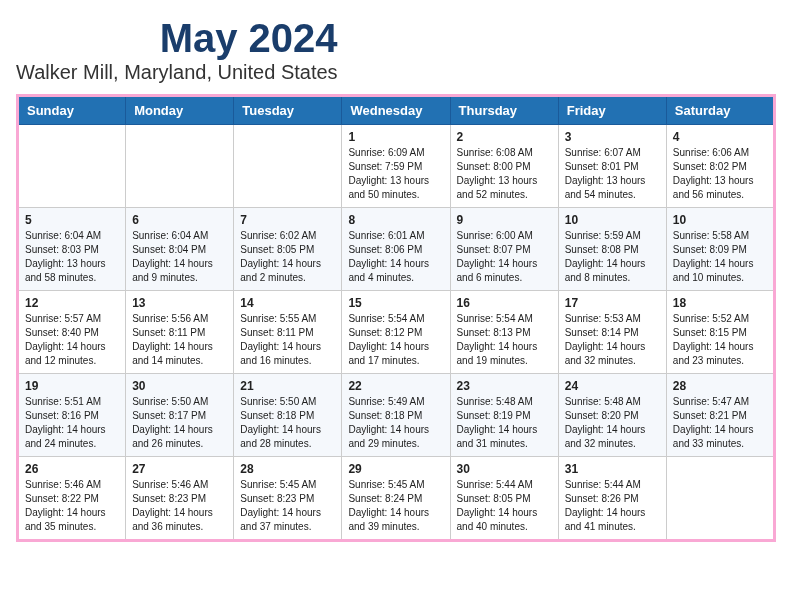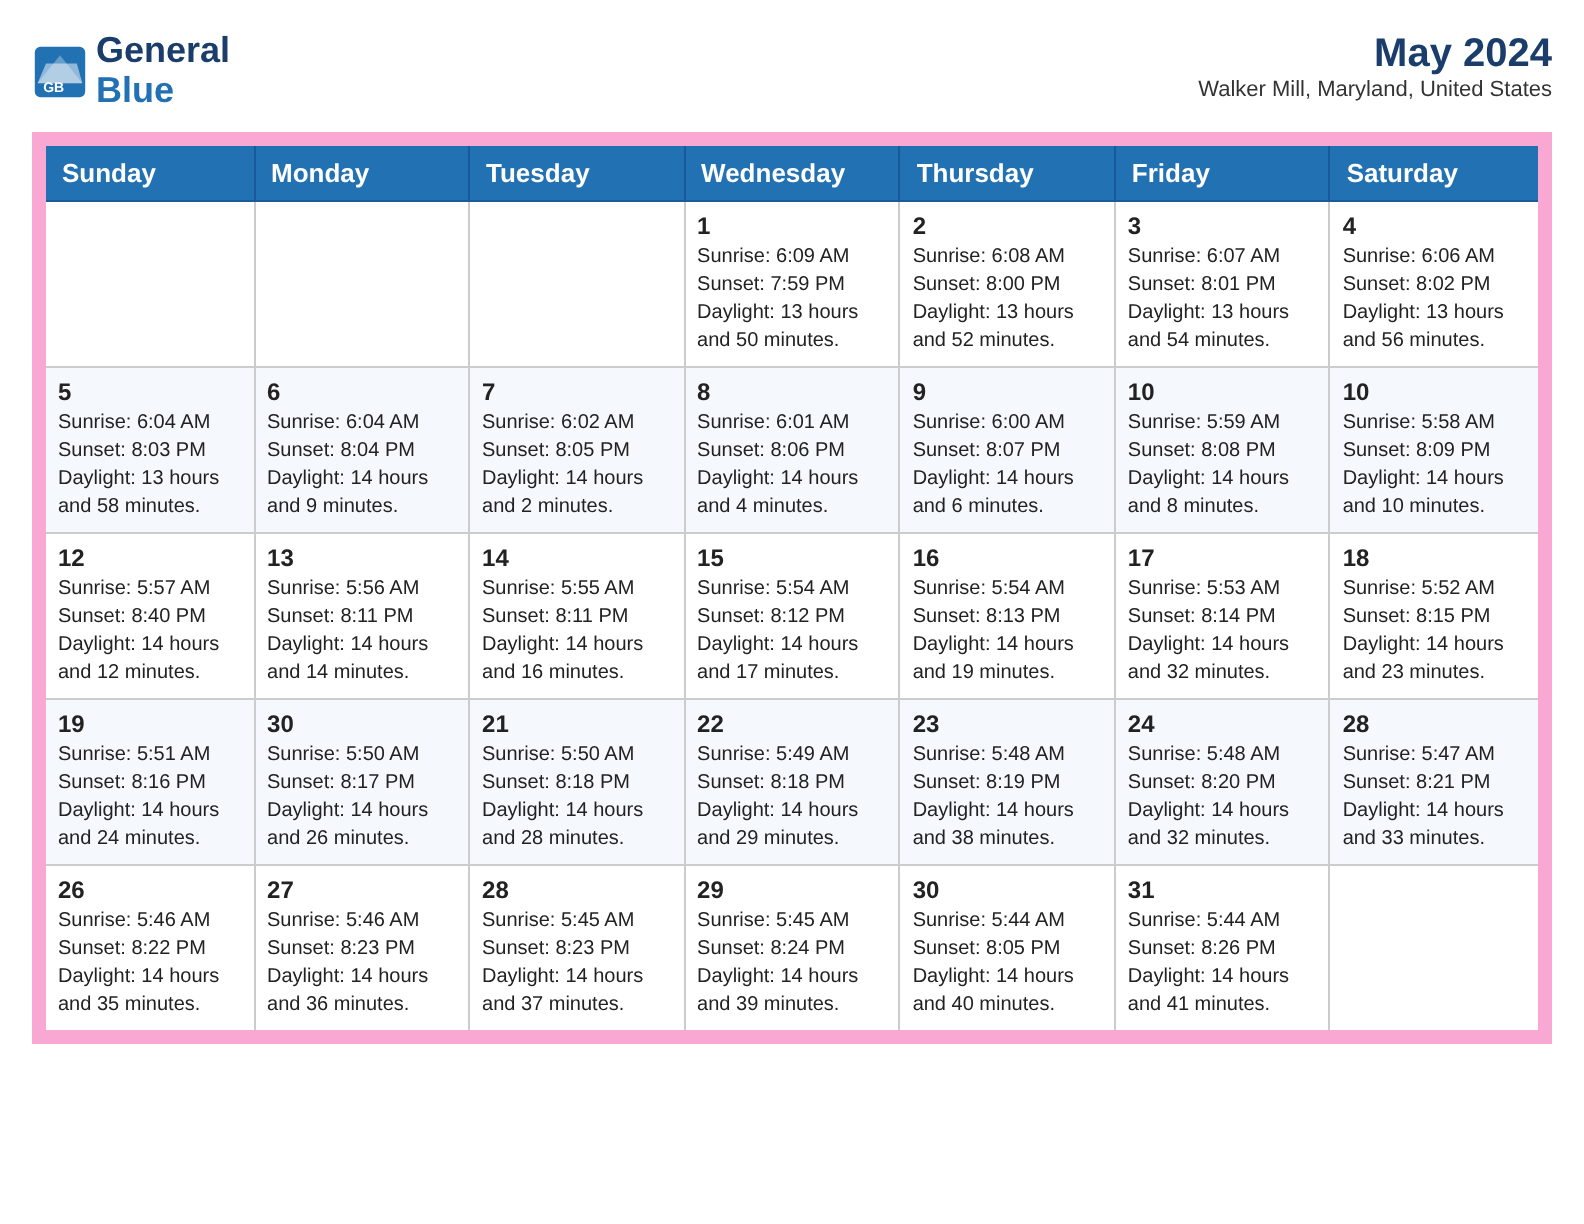--- a/index.html
+++ b/index.html
@@ -29,32 +29,32 @@
     .logo-blue { color: #2271b3; }
     .logo-icon {
       width: 28px;
       height: 28px;
       margin-right: 4px;
     }
     .title-block {
       text-align: right;
     }
     .month-title {
-      font-size: 20px;
+      font-size: 40px;
       font-weight: bold;
       color: #1a3d6b;
     }
     .location-title {
-      font-size: 11px;
+      font-size: 20px;
       color: #333;
     }
     .calendar {
       width: 100%;
       border-collapse: collapse;
-      border: 7px solid #f9a8d4;
+      border: 3px solid #f9a8d4;
     }
     .calendar th {
       background-color: #2271b3;
       color: #fff;
       text-align: left;
       padding: 6px 8px;
       font-size: 13px;
       border: 1px solid #1a5a9a;
     }
     .calendar td {
@@ -82,32 +82,20 @@
       color: #222;
     }
     .empty-cell {
       background: #f9f9f9;
     }
   </style>
 </head>
 <body>
 
 <div class="header-area">
-  <div class="logo">
-    <svg class="logo-icon" viewBox="0 0 40 40">
-      <rect x="2" y="2" width="36" height="36" rx="4" fill="#2271b3"></rect>
-      <polygon points="20,8 36,28 4,28" fill="#fff" opacity="0.3"></polygon>
-      <polygon points="10,14 32,14 36,28 4,28" fill="#fff" opacity="0.5"></polygon>
-      <text x="8" y="34" fill="#fff" font-size="10" font-weight="bold">GB</text>
-    </svg>
-    <div>
-      <div class="logo-text">General</div>
-      <div class="logo-text logo-blue">Blue</div>
-    </div>
-  </div>
   <div class="title-block">
     <div class="month-title">May 2024</div>
     <div class="location-title">Walker Mill, Maryland, United States</div>
   </div>
 </div>
 
 <table class="calendar">
   <thead>
     <tr>
     <th>Sunday</th>
@@ -282,21 +270,21 @@
           <div class="cell-text">Sunrise: 5:49 AM</div>
           <div class="cell-text">Sunset: 8:18 PM</div>
           <div class="cell-text">Daylight: 14 hours</div>
           <div class="cell-text">and 29 minutes.</div>
         </td>
         <td>
           <span class="day-number">23</span>
           <div class="cell-text">Sunrise: 5:48 AM</div>
           <div class="cell-text">Sunset: 8:19 PM</div>
           <div class="cell-text">Daylight: 14 hours</div>
-          <div class="cell-text">and 38 minutes.</div>
+          <div class="cell-text">and 31 minutes.</div>
         </td>
         <td>
           <span class="day-number">24</span>
           <div class="cell-text">Sunrise: 5:48 AM</div>
           <div class="cell-text">Sunset: 8:20 PM</div>
           <div class="cell-text">Daylight: 14 hours</div>
           <div class="cell-text">and 32 minutes.</div>
         </td>
         <td>
           <span class="day-number">28</span>

